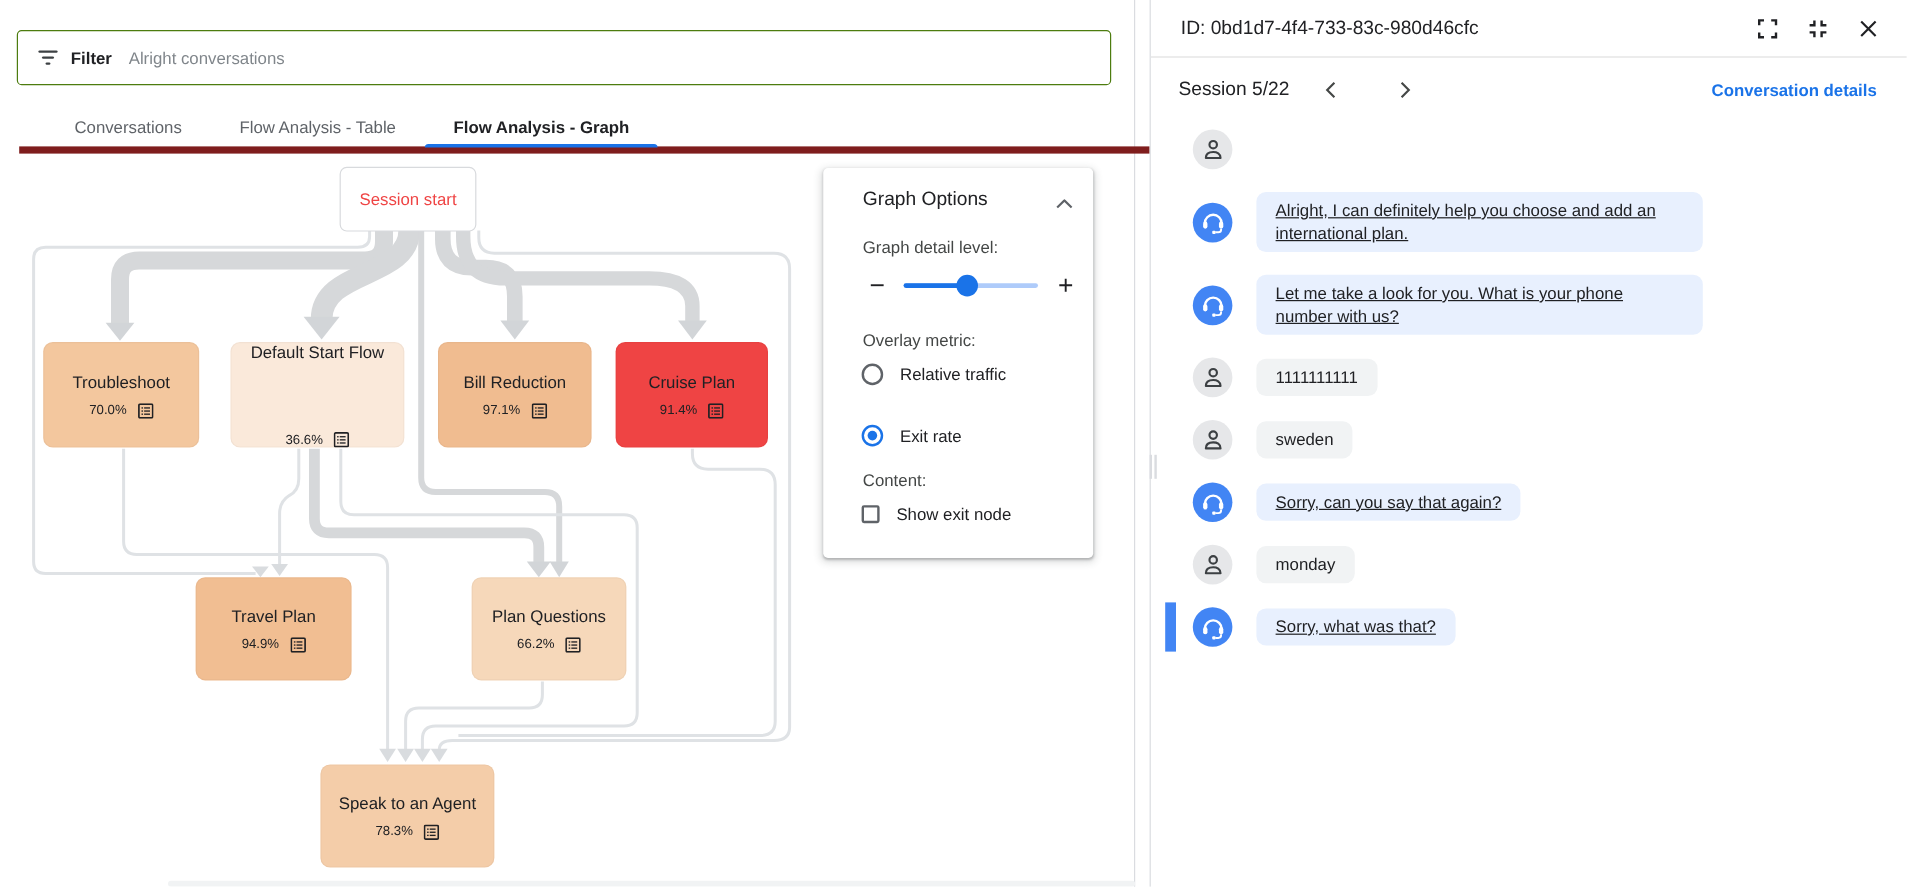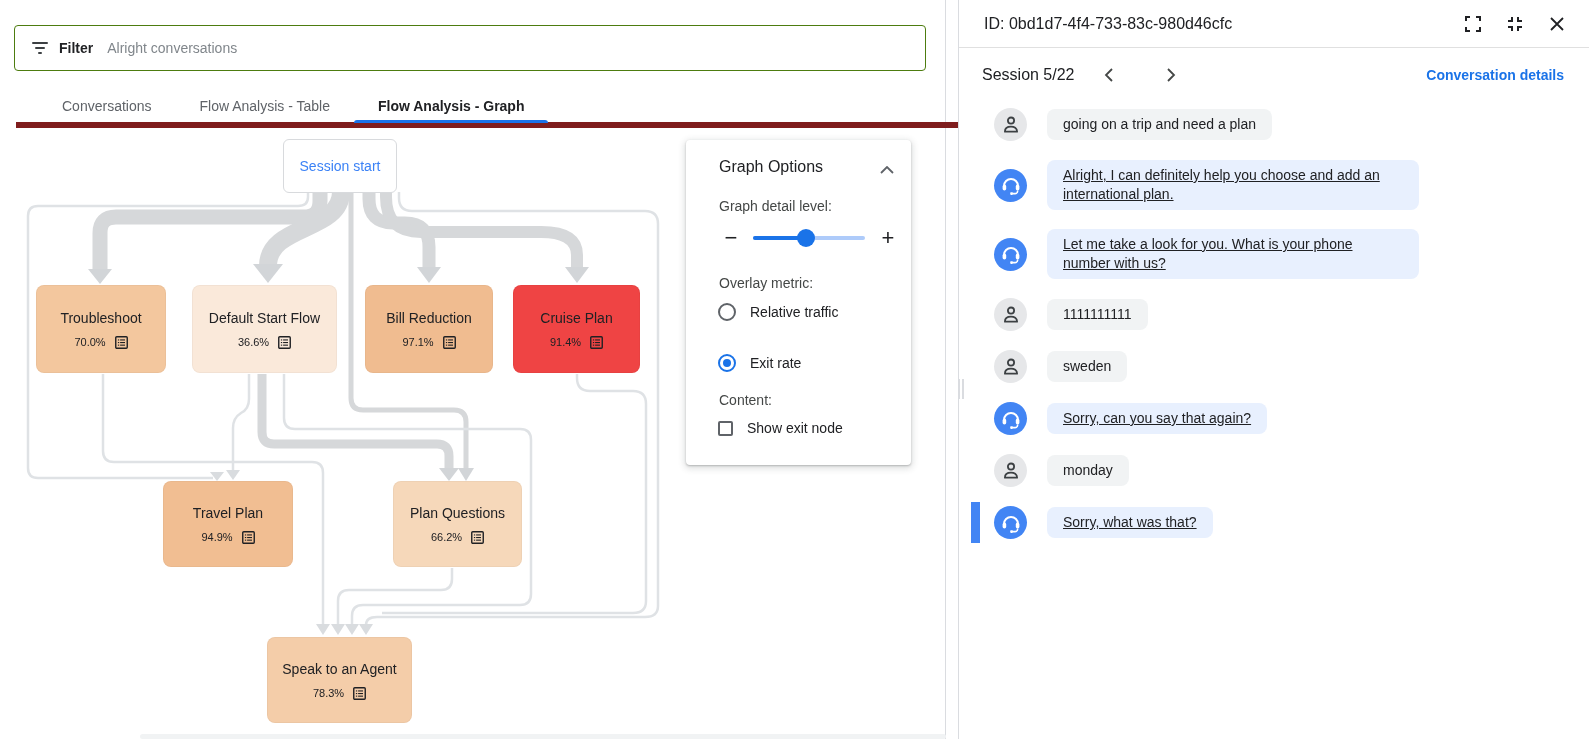--- a/index.html
+++ b/index.html
@@ -19,21 +19,21 @@
   .tab.active::after { content:""; position:absolute; left:0; right:0; bottom:-1px; height:3px; background:#1a73e8; border-radius:3px 3px 0 0; }
 
   .graph-area { position:absolute; left:0; top:128px; width:946px; height:611px; overflow:hidden; }
   .edges { position:absolute; left:0; top:-128px; }
 
   .gnode { position:absolute; border-radius:8px; display:flex; flex-direction:column; align-items:center; justify-content:center; gap:10px; cursor:pointer; box-shadow:0 0 0 1px rgba(0,0,0,0.03) inset; }
   .gnode-title { font-size:14px; color:#202124; }
   .gnode-meta { display:flex; align-items:center; gap:9px; }
   .gnode-pct { font-size:11px; color:#202124; }
   .gnode-meta svg { display:block; }
-  .start-node { position:absolute; left:283px; top:11px; width:114px; height:54px; background:#fff; border:1px solid #d8dadd; border-radius:6px; display:flex; align-items:center; justify-content:center; font-size:14px; color:#3b82f6; cursor:pointer; }
+  .start-node { position:absolute; left:283px; top:11px; width:114px; height:54px; background:#fff; border:1px solid #d8dadd; border-radius:6px; display:flex; align-items:center; justify-content:center; font-size:14px; color:#ef4444; cursor:pointer; }
 
   
   .graph-options { position:absolute; left:686px; top:12px; width:225px; height:325px; background:#fff; border-radius:4px;
     box-shadow:0 1px 2px rgba(60,64,67,.3), 0 2px 6px 2px rgba(60,64,67,.15); }
   .go-title { position:absolute; left:33px; top:18px; font-size:16px; color:#202124; }
   .go-collapse { position:absolute; right:12px; top:18px; width:24px; height:24px; display:flex; align-items:center; justify-content:center; cursor:pointer; color:#5f6368; }
   .go-label { position:absolute; left:33px; font-size:14px; color:#444746; }
   .slider-row { position:absolute; left:33px; top:84px; width:181px; height:28px; display:flex; align-items:center; }
   .slider-btn { width:24px; height:24px; border:none; background:none; font-size:22px; line-height:22px; color:#202124; cursor:pointer; padding:0; font-family:inherit; }
   .slider-btn.plus { margin-left:auto; }
@@ -163,21 +163,21 @@
 
       <div class="gnode" style="left: 36px; top: 157px; width: 130px; height: 88px; background-color: rgb(243, 199, 158);">
         <div class="gnode-title">Troubleshoot</div>
         <div class="gnode-meta">
             <span class="gnode-pct">70.0%</span>
             <svg width="13" height="13">
               <use href="#ic-listalt"></use>
             </svg>
           </div>
       </div>
-      <div class="gnode" style="left: 192px; top: 157px; width: 145px; height: 88px; background-color: rgb(250, 233, 218);">
+      <div class="gnode" style="left: 192px; top: 157px; width: 145px; height: 88px; background-color: rgb(250, 233, 218); justify-content: space-between;">
         <div class="gnode-title">Default Start Flow</div>
         <div class="gnode-meta">
             <span class="gnode-pct">36.6%</span>
             <svg width="13" height="13">
               <use href="#ic-listalt"></use>
             </svg>
           </div>
       </div>
       <div class="gnode" style="left: 365px; top: 157px; width: 128px; height: 88px; background-color: rgb(240, 188, 144);">
         <div class="gnode-title">Bill Reduction</div>
@@ -301,21 +301,20 @@
       <a class="details-link">Conversation details</a>
     </div>
 
     <div class="messages">
       <div class="msg user">
         <span class="avatar">
             <svg width="24" height="24">
               <use href="#ic-person"></use>
             </svg>
           </span>
-        <div class="bubble">going on a trip and need a plan</div>
       </div>
       <div class="msg agent">
         <span class="avatar">
             <svg width="24" height="24">
               <use href="#ic-headset"></use>
             </svg>
           </span>
         <div class="bubble">Alright, I can definitely help you choose and add an international plan.</div>
       </div>
       <div class="msg agent">

